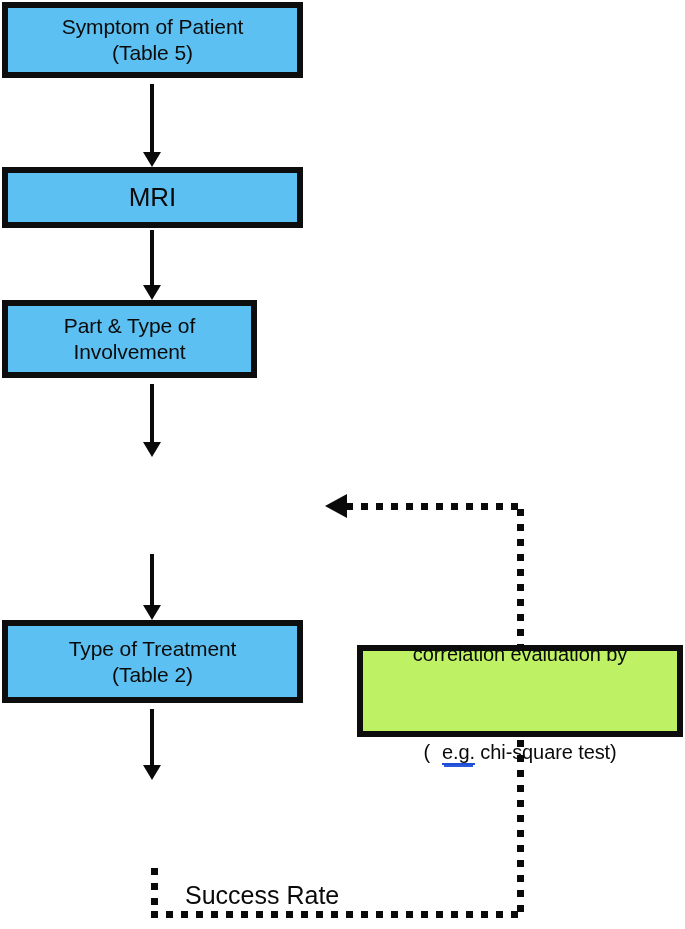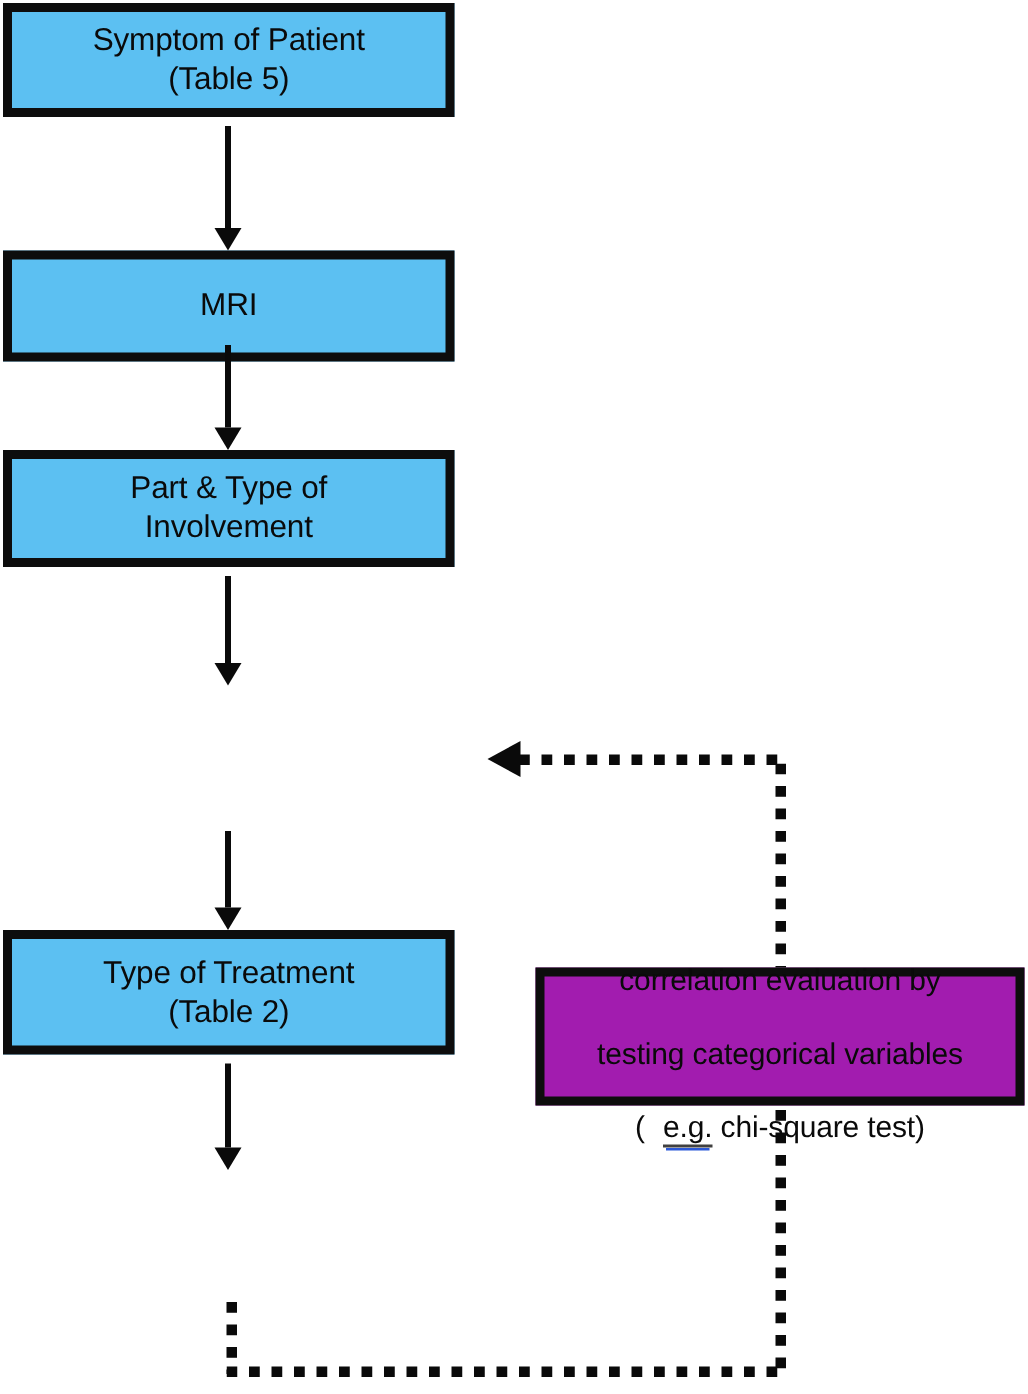--- a/index.html
+++ b/index.html
@@ -31,26 +31,26 @@
     color: #0a0a0a;
     line-height: 1.22;
     letter-spacing: -0.1px;
   }
   .node .label {
     display: block;
     width: 100%;
     white-space: pre-line;
   }
   .node.blue  { background: #5cc0f2; }
-  .node.cyan  { background: #a21caf; }
+  .node.cyan  { background: #bef264; }
 
   
   #node-symptom      { left:2px;   top:2px;   width:301px; height:76px;  font-size:21px; }
-  #node-mri          { left:2px;   top:167px; width:301px; height:74px;  font-size:21px; }
-  #node-part-type    { left:2px;   top:300px; width:301px; height:78px;  font-size:21px; }
+  #node-mri          { left:2px;   top:167px; width:301px; height:61px;  font-size:26px; }
+  #node-part-type    { left:2px;   top:300px; width:255px; height:78px;  font-size:21px; }
   #node-predictive   { left:2px;   top:457px; width:301px; height:91px;  font-size:21px; }
   #node-treatment    { left:2px;   top:620px; width:301px; height:83px;  font-size:21px; }
   #node-followup     { left:2px;   top:780px; width:301px; height:83px;  font-size:21px; }
   #node-correlation  { left:357px; top:645px; width:326px; height:92px;  font-size:20px; }
 
   
   .arrow {
     position: absolute;
     width: 0;
   }
@@ -99,21 +99,21 @@
   .edge-label {
     position: absolute;
     color: #0a0a0a;
     font-size: 25px;
     white-space: nowrap;
   }
 
   
   .spellcheck {
     position: relative;
-    border-bottom: 2px solid #404040;
+    border-bottom: 2px solid #1d4ed8;
     box-shadow: 0 4px 0 -2px #2b58d8;
     margin-left: 12px;
   }
 </style>
 </head>
 <body>
 
 <div id="canvas">
 
   <div class="node blue" id="node-symptom">
@@ -133,21 +133,21 @@
 
   <div class="node blue" id="node-treatment">
     <span class="label">Type of Treatment
 (Table 2)</span>
   </div>
 
 
   <div class="node cyan" id="node-correlation">
     <span class="label">
       <span>correlation evaluation by</span><br>
-      <span>testing categorical variables</span><br>
+      <br>
       <span>(</span><span class="spellcheck">e.g.</span><span> chi-square test)</span>
     </span>
   </div>
 
   <div class="arrow" style="left:152px; top:84px;">
     <div class="shaft" style="height:68px;"></div>
     <div class="head" style="top:68px;"></div>
   </div>
 
   <div class="arrow" style="left:152px; top:230px;">
@@ -171,14 +171,15 @@
   </div>
 
   <div class="dotseg v" style="left:517px; top:509px;  height:136px;"></div>
   <div class="dotseg h" style="left:346px; top:503px;  width:178px;"></div>
   <div class="dot-arrowhead" style="left:325px; top:494px;"></div>
 
   <div class="dotseg v" style="left:151px; top:868px;  height:48px;"></div>
   <div class="dotseg h" style="left:151px; top:911px;  width:373px;"></div>
   <div class="dotseg v" style="left:517px; top:740px;  height:175px;"></div>
 
+  <div class="edge-label" style="left:185px; top:881px;">Success Rate</div>
 
 </div>
 
 </body></html>

